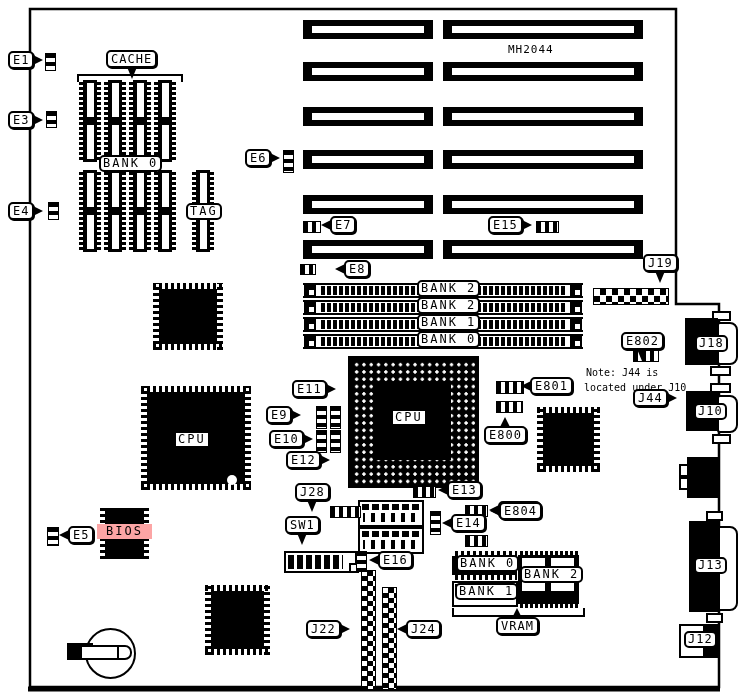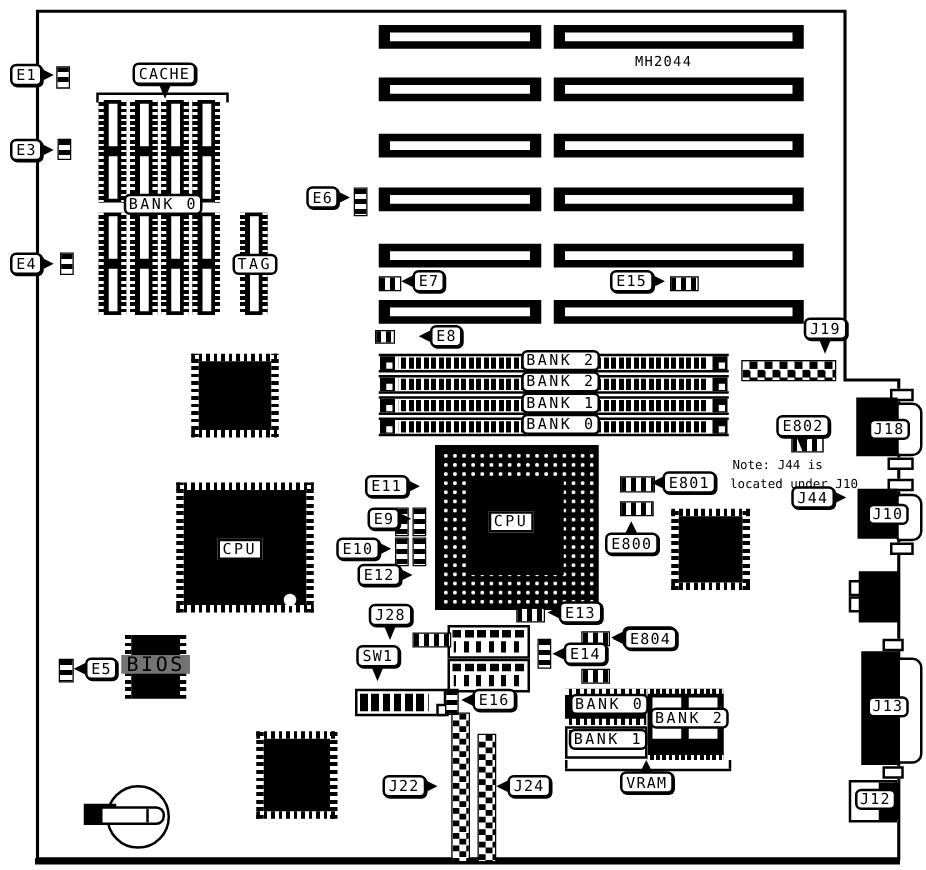--- a/index.html
+++ b/index.html
@@ -60,21 +60,21 @@
   .pga{position:absolute;background:#000}
   .pga::before{content:'';position:absolute;inset:4px;
     background-image:radial-gradient(circle,#fff 1.4px,transparent 1.7px);
     background-size:7.3px 7.3px;background-position:1px 1px}
   .pga::after{content:'';position:absolute;inset:28px;background:#000}
   
   .bios{position:absolute;background:
     linear-gradient(#000,#000) 5px 0/calc(100% - 10px) 100% no-repeat,
     repeating-linear-gradient(0deg,#000 0 3px,transparent 3px 6px) 0 0/5px 100% no-repeat,
     repeating-linear-gradient(0deg,#000 0 3px,transparent 3px 6px) 100% 0/5px 100% no-repeat}
-  .biosband{position:absolute;background:#737373;font-size:16px;line-height:15px;
+  .biosband{position:absolute;background:#fca5a5;font-size:12px;line-height:15px;
     letter-spacing:2px;text-align:center;z-index:2}
   
   .pwr{position:absolute;border:2px solid #000;background:#fff}
   .pwr::before{content:'';position:absolute;left:2px;right:2px;top:2px;height:6px;
     background:repeating-linear-gradient(90deg,#000 0 7px,#fff 7px 10px)}
   .pwr::after{content:'';position:absolute;left:3px;right:3px;bottom:3px;height:9px;
     background:repeating-linear-gradient(90deg,#000 0 2px,#fff 2px 8px,#000 8px 10px)}
   
   .dipsw{position:absolute;border:2px solid #000;background:
     repeating-linear-gradient(90deg,#000 0 6px,#fff 6px 9px) 2px 2px/calc(100% - 14px) calc(100% - 4px) no-repeat,#fff}
@@ -182,21 +182,21 @@
   <div class="lab rlab" style="left:417px;top:331px">BANK 0</div>
 
   <div class="pga" style="left:348px;top:356px;width:131px;height:132px"></div>
   <div class="lab" style="left:391px;top:409px">CPU</div>
 
   <div class="jv" style="left:316px;top:406px;width:9px;height:21px"></div>
   <div class="jv" style="left:330px;top:406px;width:9px;height:21px"></div>
   <div class="jv" style="left:316px;top:430px;width:9px;height:21px"></div>
   <div class="jv" style="left:330px;top:430px;width:9px;height:21px"></div>
   <div class="co t-r" style="left:292px;top:380px">E11</div>
-  <div class="co t-r" style="left:294px;top:406px">E9</div>
+  <div class="co t-r" style="left:266px;top:406px">E9</div>
   <div class="co t-r" style="left:269px;top:430px">E10</div>
   <div class="co t-r" style="left:286px;top:451px">E12</div>
 
   <div class="qfp" style="left:153px;top:283px;width:70px;height:67px"></div>
   <div class="qfp" style="left:141px;top:386px;width:110px;height:104px"></div>
   <div class="lab" style="left:174px;top:431px">CPU</div>
   <div class="dot" style="left:227px;top:475px;width:10px;height:10px"></div>
   <div class="qfp" style="left:205px;top:585px;width:65px;height:70px"></div>
   <div class="qfp" style="left:537px;top:407px;width:63px;height:65px"></div>
 

